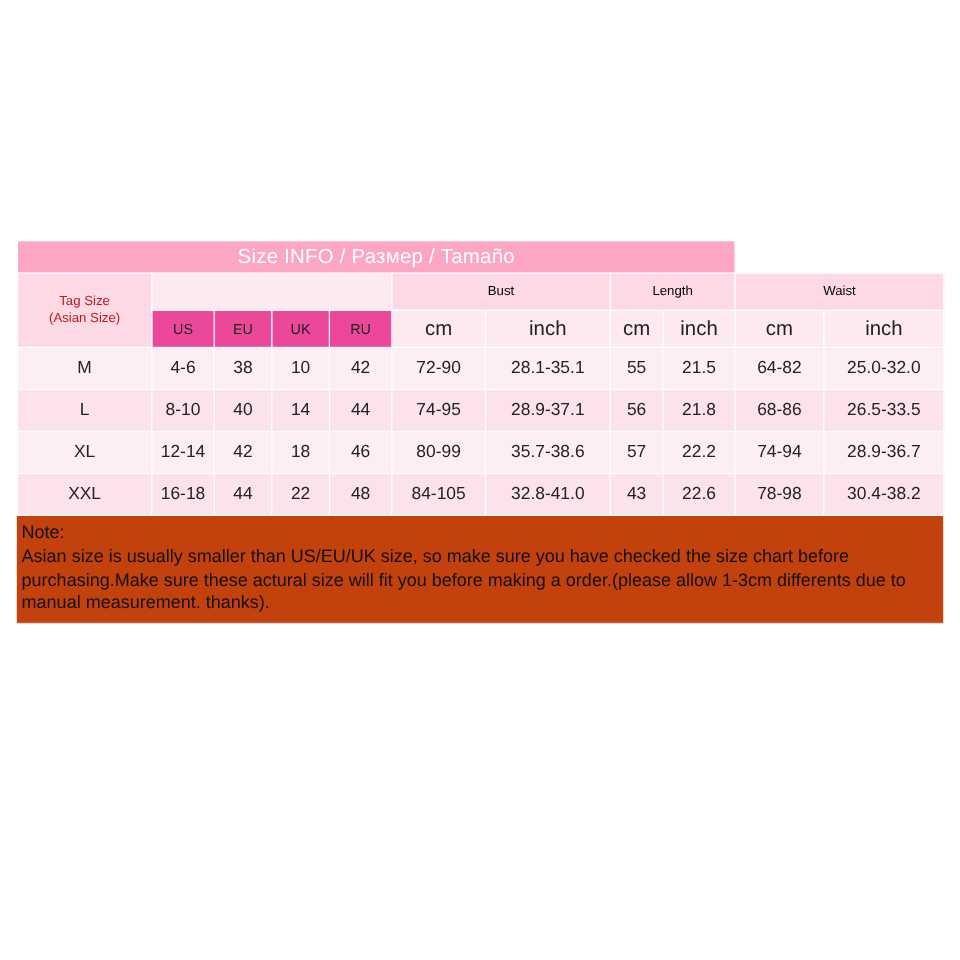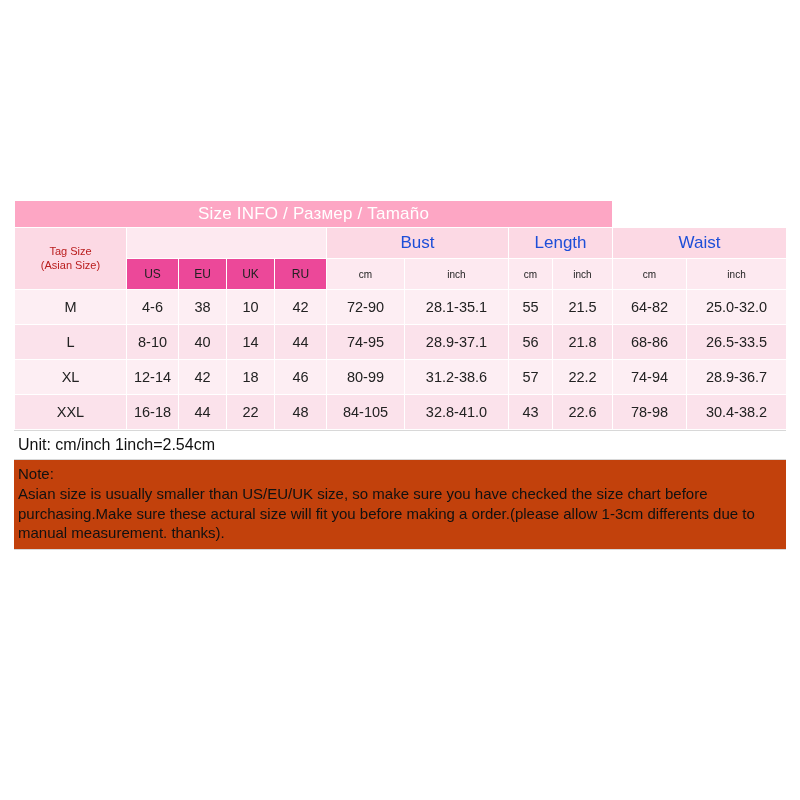--- a/index.html
+++ b/index.html
@@ -53,36 +53,36 @@
   .hdr-dark {
     background: #ec4899;
     color: #222222;
     font-size: 12px;
     font-weight: bold;
     height: 30px;
   }
   .hdr-light {
     background: #fde9f0;
     color: #222222;
-    font-size: 10px;
+    font-size: 17px;
     font-weight: bold;
     height: 30px;
   }
   .hdr-tag {
     background: #fcd9e4;
     color: #b91c1c;
     font-size: 11px;
     font-weight: bold;
     line-height: 1.25;
     padding: 4px 2px;
   }
   .hdr-group {
     background: #fcd9e4;
-    color: #1d4ed8;
-    font-size: 17px;
+    color: #000000;
+    font-size: 11px;
     font-weight: bold;
     height: 30px;
   }
   
   .row-a td {
     background: #fdeef3;
     color: #222222;
     font-size: 14.5px;
     height: 34px;
   }
@@ -199,21 +199,21 @@
           <td>26.5-33.5</td>
         </tr>
 
         <tr class="row-a">
           <td class="cell-label">XL</td>
           <td>12-14</td>
           <td>42</td>
           <td>18</td>
           <td>46</td>
           <td>80-99</td>
-          <td>31.2-38.6</td>
+          <td>35.7-38.6</td>
           <td>57</td>
           <td>22.2</td>
           <td>74-94</td>
           <td>28.9-36.7</td>
         </tr>
 
         <tr class="row-b">
           <td class="cell-label">XXL</td>
           <td>16-18</td>
           <td>44</td>
@@ -222,20 +222,19 @@
           <td>84-105</td>
           <td>32.8-41.0</td>
           <td>43</td>
           <td>22.6</td>
           <td>78-98</td>
           <td>30.4-38.2</td>
         </tr>
       </tbody>
     </table>
 
-    <div class="unit-row">Unit: cm/inch 1inch=2.54cm</div>
 
     <div class="note-block">
       <span class="note-label">Note:</span>
       <span class="note-text">Asian size is usually smaller than US/EU/UK size, so make sure you have checked the size chart before purchasing.Make sure these actural size will fit you before making a order.(please allow 1-3cm differents due to manual measurement. thanks).</span>
     </div>
   </div>
 </div>
 
 </body></html>

